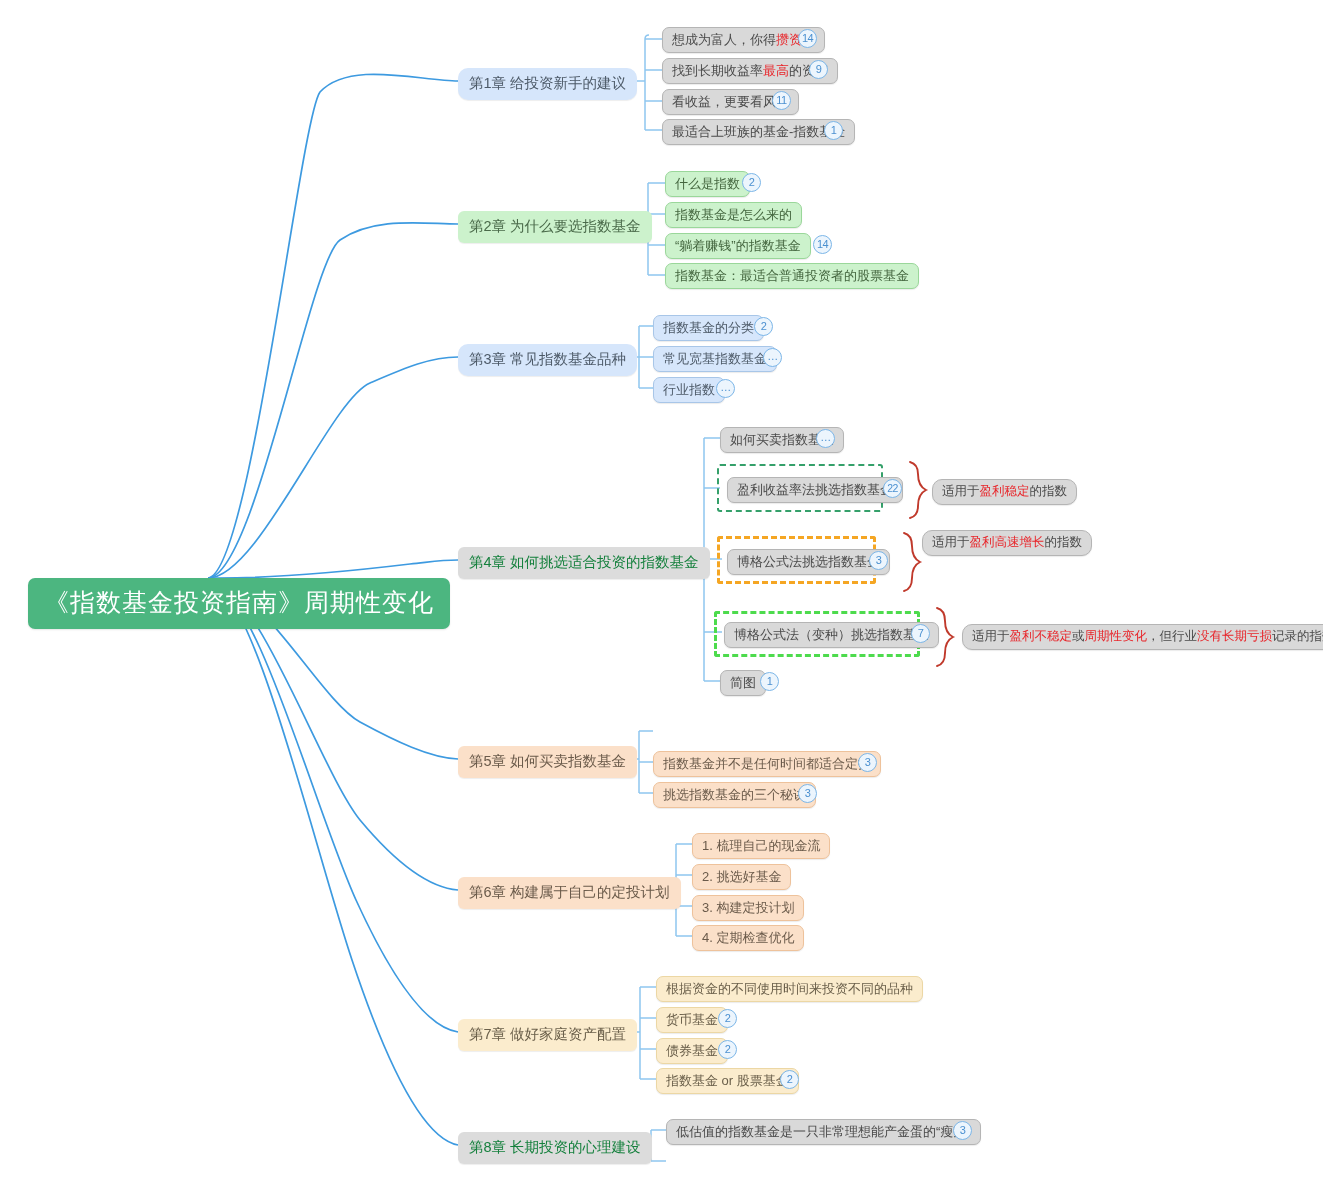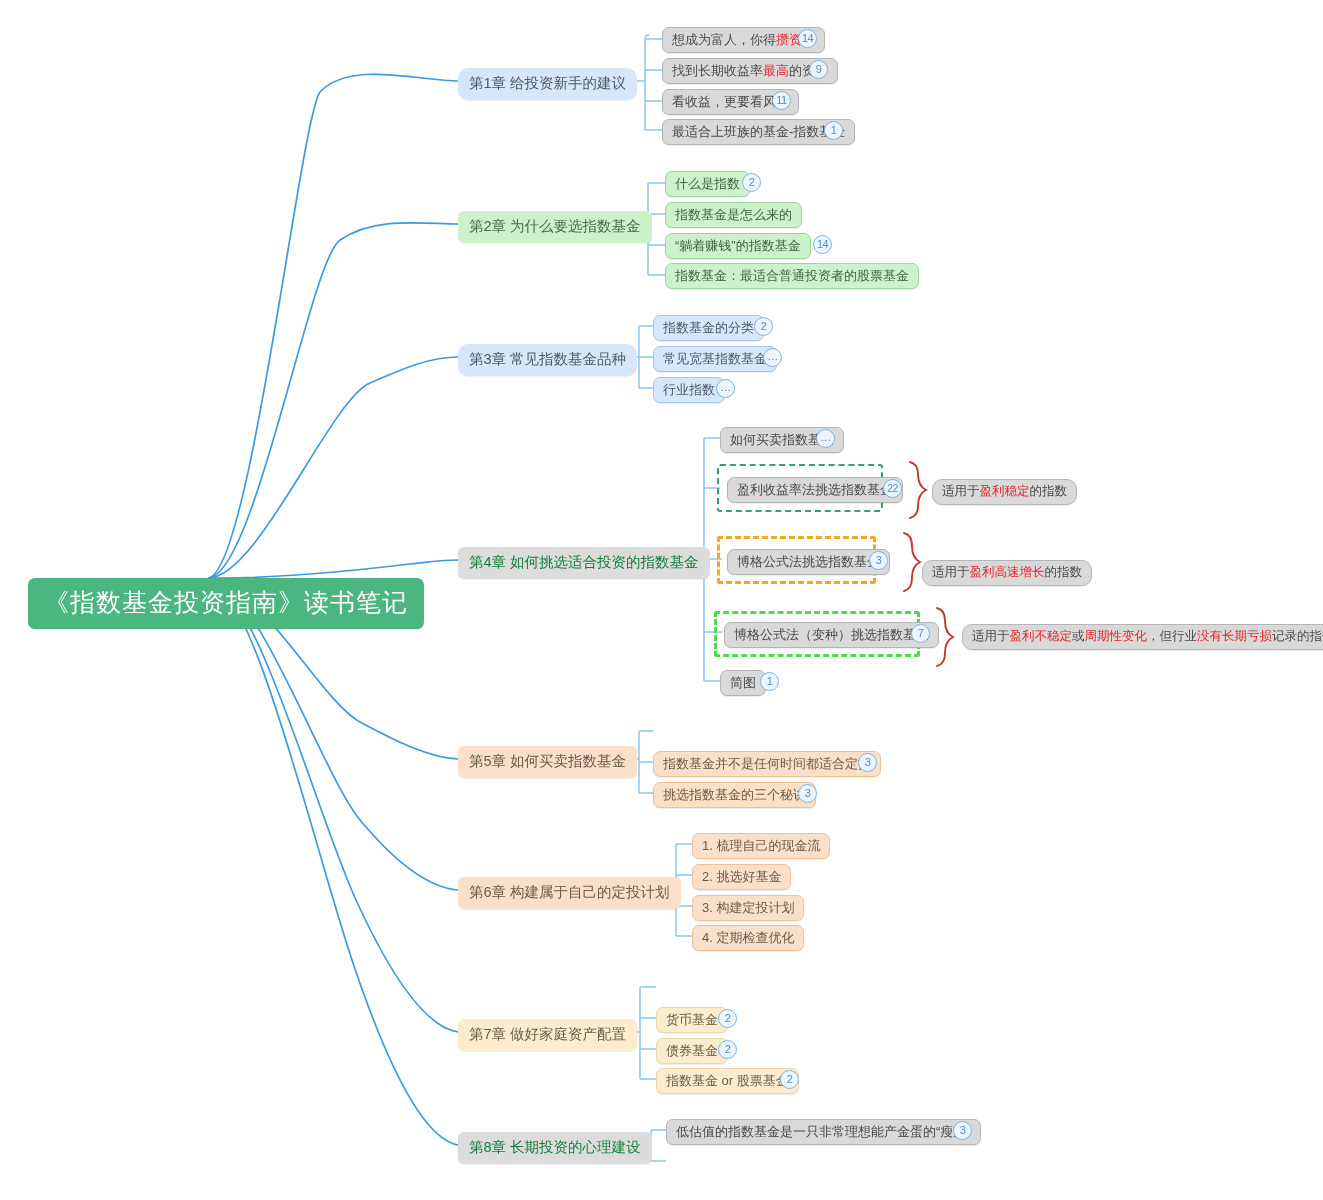--- a/index.html
+++ b/index.html
@@ -170,21 +170,21 @@
       <path d="M651,1130 L666,1130 M651,1161 L666,1161"></path>
     </g>
 
     <g fill="none" stroke="#c0392b" stroke-width="1.9" stroke-linecap="round">
       <path d="M910,462 q8,2 8,12 q0,12 8,16 q-8,4 -8,16 q0,10 -8,12"></path>
       <path d="M904,533 q8,2 8,13 q0,12 8,16 q-8,4 -8,16 q0,11 -8,13"></path>
       <path d="M937,608 q8,2 8,13 q0,12 8,16 q-8,4 -8,16 q0,11 -8,13"></path>
     </g>
   </svg>
 
-  <div class="root" style="left:28px; top:578px;">《指数基金投资指南》读书笔记</div>
+  <div class="root" style="left:28px; top:578px;">《指数基金投资指南》周期性变化</div>
 
   <div class="ch blue" style="left:458px; top:68px;">第1章 给投资新手的建议</div>
 
   <div class="leaf gray" style="left:662px; top:27px;">
     <span>想成为富人，你得</span><span class="hi">攒资产</span>
   </div>
   <div class="badge" style="left:798px; top:29px;">14</div>
 
   <div class="leaf gray" style="left:662px; top:58px;">
     <span>找到长期收益率</span><span class="hi">最高</span><span>的资产</span>
@@ -266,21 +266,21 @@
 
   <div class="leaf gray" style="left:720px; top:670px;">
     <span>简图</span>
   </div>
   <div class="badge" style="left:760px; top:672px;">1</div>
 
   <div class="anno" style="left:932px; top:479px;">
     <span>适用于</span><span class="hi">盈利稳定</span><span>的指数</span>
   </div>
 
-  <div class="anno" style="left:922px; top:560px;">
+  <div class="anno" style="left:922px; top:530px;">
     <span>适用于</span><span class="hi">盈利高速增长</span><span>的指数</span>
   </div>
 
   <div class="anno" style="left:962px; top:624px;">
     <span>适用于</span><span class="hi">盈利不稳定</span><span>或</span><span class="hi">周期性变化</span><span>，但行业</span><span class="hi">没有长期亏损</span><span>记录的指数</span>
   </div>
 
   <div class="ch peach" style="left:458px; top:746px;">第5章 如何买卖指数基金</div>
 
 
@@ -304,20 +304,23 @@
   </div>
   <div class="leaf peach" style="left:692px; top:895px;">
     <span>3. 构建定投计划</span>
   </div>
   <div class="leaf peach" style="left:692px; top:925px;">
     <span>4. 定期检查优化</span>
   </div>
 
   <div class="ch cream" style="left:458px; top:1019px;">第7章 做好家庭资产配置</div>
 
+  <div class="leaf cream" style="left:656px; top:976px;">
+    <span>根据资金的不同使用时间来投资不同的品种</span>
+  </div>
 
   <div class="leaf cream" style="left:656px; top:1007px;">
     <span>货币基金</span>
   </div>
   <div class="badge" style="left:718px; top:1009px;">2</div>
 
   <div class="leaf cream" style="left:656px; top:1038px;">
     <span>债券基金</span>
   </div>
   <div class="badge" style="left:718px; top:1040px;">2</div>

